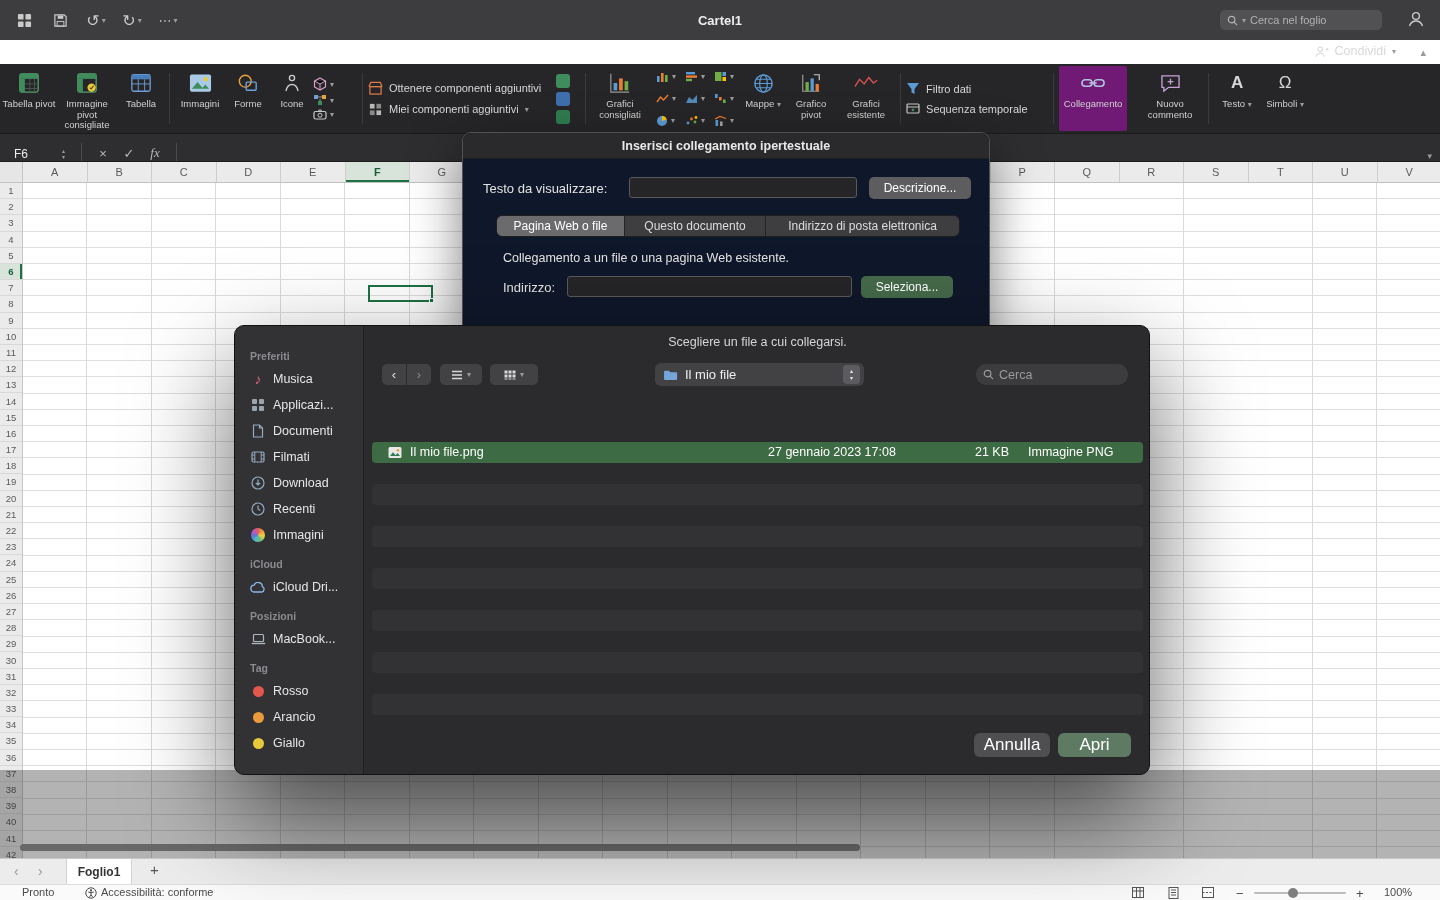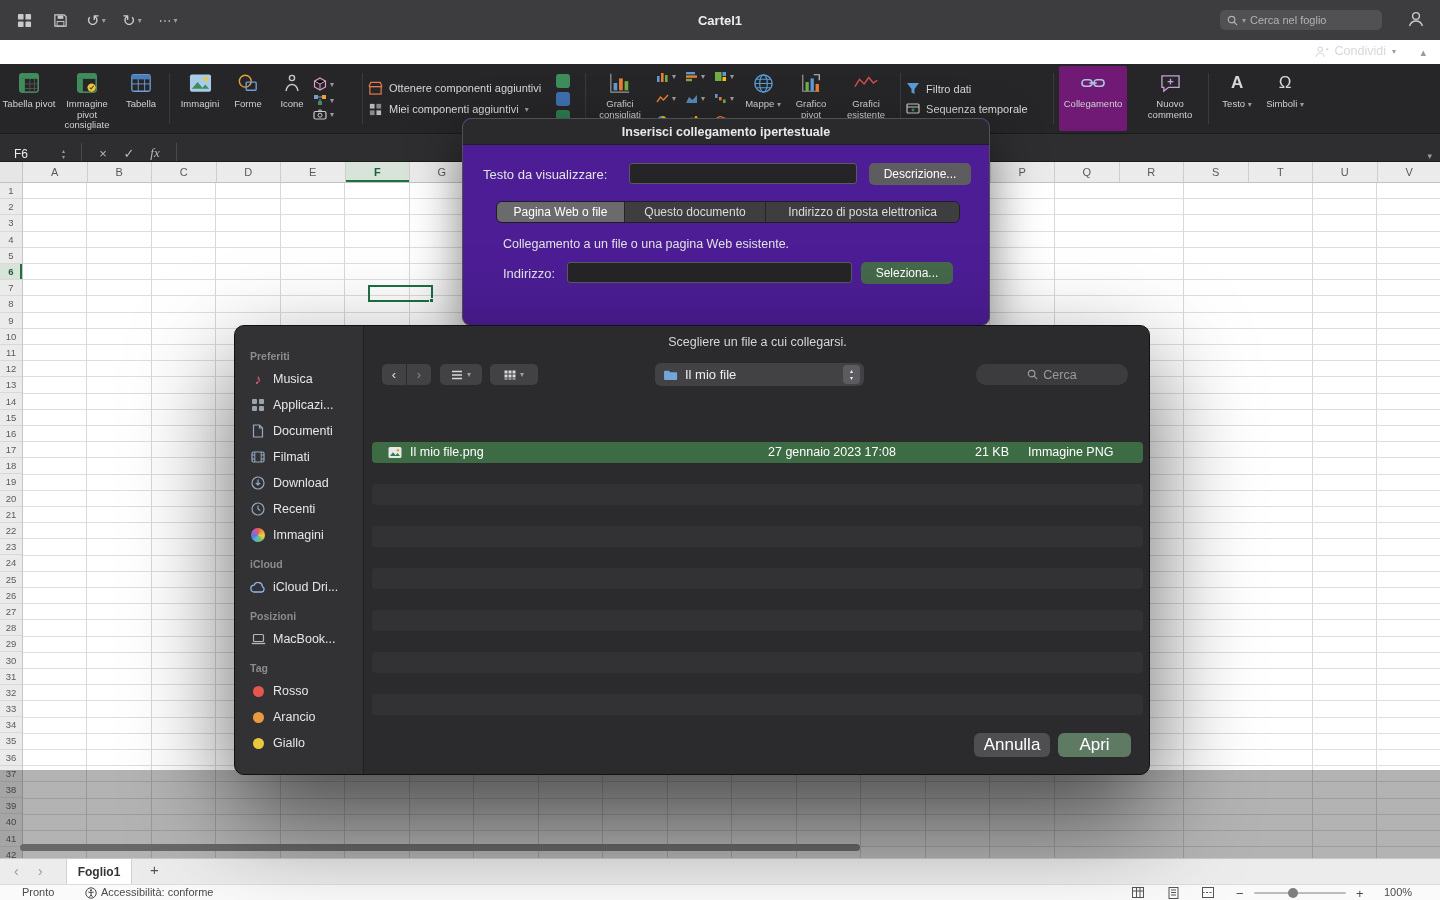--- a/index.html
+++ b/index.html
@@ -71,21 +71,21 @@
     background-image:
       repeating-linear-gradient(to right,transparent 0,transparent 63.5px,#d9d9d9 63.5px,#d9d9d9 64.5px),
       repeating-linear-gradient(to bottom,transparent 0,transparent 15.2px,#dedede 15.2px,#dedede 16.2px);}
   .selbox{position:absolute;left:345px;top:102px;width:65px;height:17px;border:2px solid #1e7145;background:transparent;}
   .selhandle{position:absolute;right:-3px;bottom:-3px;width:5px;height:5px;background:#1e7145;border:1px solid #ffffff;}
   .hthumb{position:absolute;left:20px;top:682px;width:840px;height:7px;border-radius:4px;background:#8f8f8f;}
 
   .dim{position:absolute;left:0;top:770px;width:1440px;height:88px;background:rgba(25,25,25,.33);z-index:5;}
 
   
-  .dlg1{position:absolute;left:462px;top:118px;width:528px;height:208px;background:#4c1d95;
+  .dlg1{position:absolute;left:462px;top:132px;width:528px;height:208px;background:#0f172a;
         border:1px solid #515153;border-radius:9px;box-shadow:0 18px 50px rgba(0,0,0,.5);
         z-index:10;color:#e2e2e2;font-size:13px;}
   .dlg1-title{height:26px;display:flex;align-items:center;justify-content:center;font-size:12.5px;
               font-weight:bold;background:#2a2a2c;border-radius:9px 9px 0 0;border-bottom:1px solid #1e1e1e;color:#e8e8e8;}
   .inp{position:absolute;background:#252527;border:1px solid #5a5a5c;border-radius:3px;height:21px;}
   .btn-gray{position:absolute;background:#5d5d60;border-radius:5px;color:#fff;font-size:12px;
             display:flex;align-items:center;justify-content:center;}
   .btn-green{position:absolute;background:#45694a;border-radius:5px;color:#fff;font-size:12px;
              display:flex;align-items:center;justify-content:center;}
   .seg{position:absolute;left:33px;top:82px;height:22px;display:flex;border:1px solid #1e1e1e;
@@ -109,21 +109,21 @@
             background:conic-gradient(#e45c5c,#e8a33c,#e8d34a,#6fbf6f,#4fb8c9,#5b78d5,#b55cc9,#e45c5c);}
   .fc{position:absolute;left:129px;top:0;width:787px;height:450px;}
   .fc-title{position:absolute;left:0;right:0;top:9px;text-align:center;font-size:12.5px;color:#d6d6d6;}
   .tbtn{position:absolute;height:21px;background:#424245;border-radius:5px;display:flex;
         align-items:center;justify-content:center;gap:4px;color:#e0e0e0;font-size:13px;}
   .popup{position:absolute;left:291px;top:37px;width:209px;height:23px;background:#424245;border-radius:6px;
          display:flex;align-items:center;gap:7px;padding:0 4px 0 8px;font-size:13px;color:#efefef;}
   .stepper{margin-left:auto;width:17px;height:19px;background:#5c5c60;border-radius:4px;display:flex;
            flex-direction:column;align-items:center;justify-content:center;font-size:6px;line-height:1.05;color:#e8e8e8;}
   .fsearch{position:absolute;left:612px;top:38px;width:152px;height:21px;background:#3c3c3f;border-radius:10px;
-           display:flex;align-items:center;gap:5px;padding:0 7px;font-size:12.5px;color:#9b9b9b;justify-content:center;}
+           display:flex;align-items:center;gap:5px;padding:0 7px;font-size:12.5px;color:#9b9b9b;}
   .lhead{position:absolute;left:0;right:0;top:88px;height:23px;border-top:1px solid #3b3b3d;
          border-bottom:1px solid #3b3b3d;font-size:11.5px;color:#b6b6ba;}
   .lhead span{position:absolute;top:4px;}
   .vdiv{position:absolute;top:2px;bottom:2px;width:1px;background:#3b3b3d;}
   .selrow{position:absolute;left:8px;width:771px;top:116px;height:21px;background:#3d6b43;border-radius:4px;
           font-size:12.5px;color:#ffffff;}
   .selrow span{position:absolute;top:3px;}
   .stripe{position:absolute;left:8px;width:771px;height:21px;border-radius:4px;background:#323235;}
   .dbtn{position:absolute;top:407px;height:24px;border-radius:6px;display:flex;align-items:center;
         justify-content:center;font-size:17px;color:#fff;}

